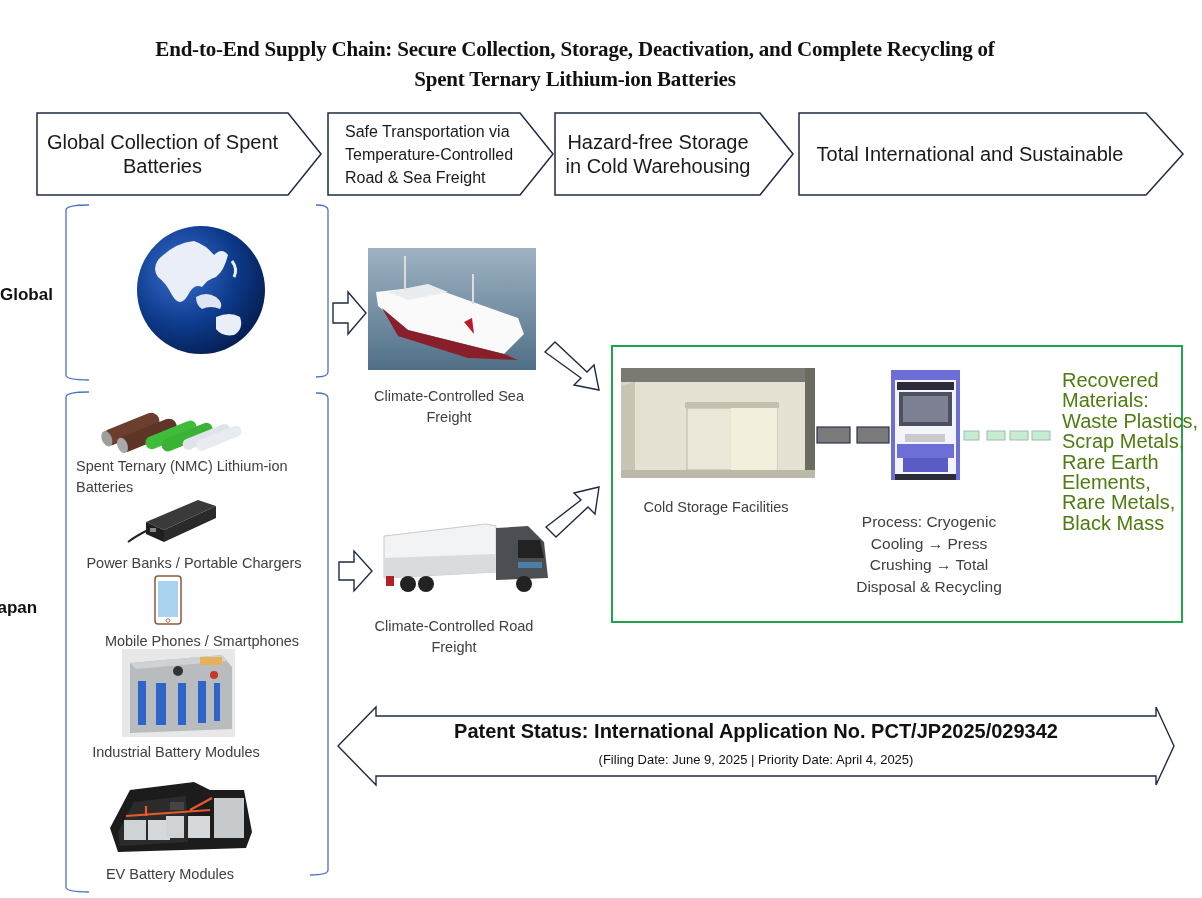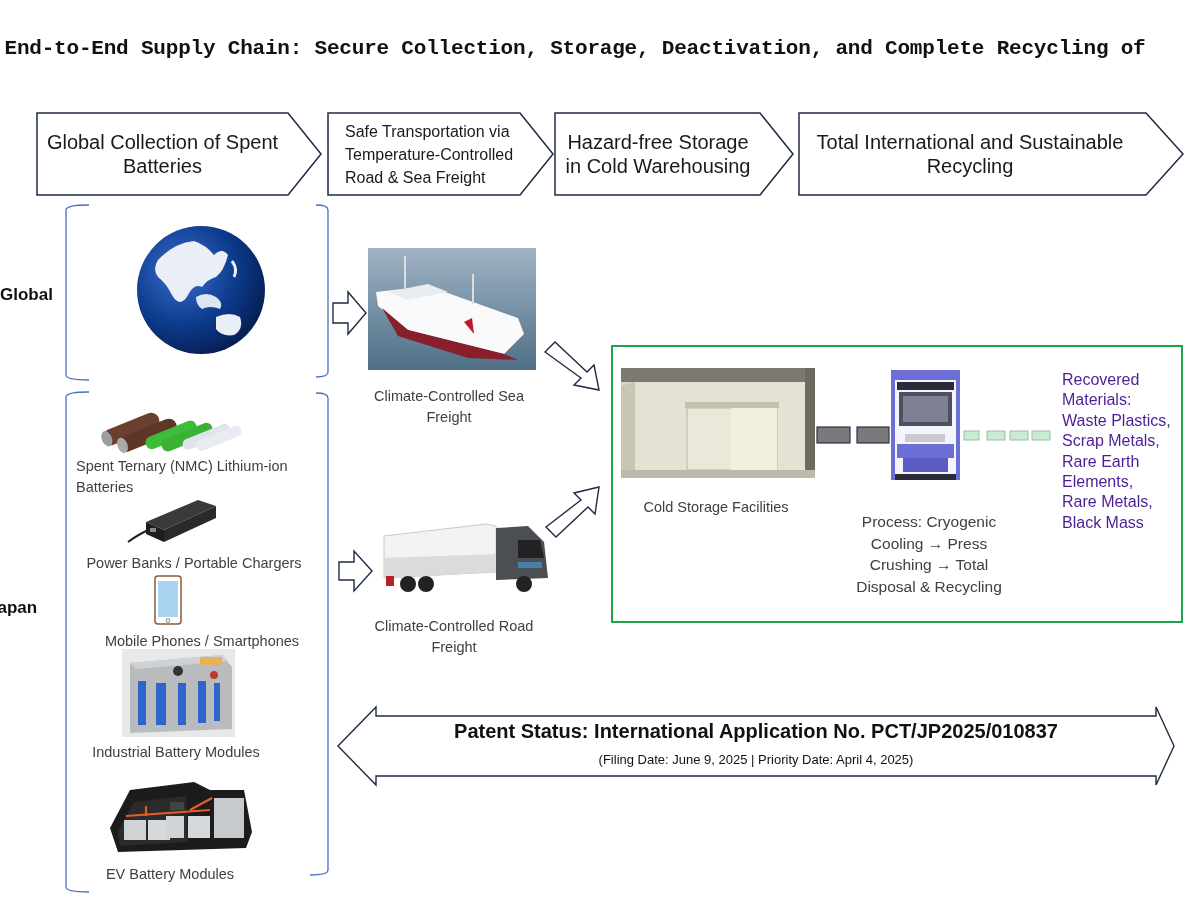--- a/index.html
+++ b/index.html
@@ -1,36 +1,37 @@
 <!DOCTYPE html>
 <html><head>
 <meta charset="utf-8">
 <style>
   html, body { margin:0; padding:0; background:#ffffff; }
   body { width:1202px; height:898px; position:relative; overflow:hidden;
          font-family:"Liberation Sans", "DejaVu Sans", sans-serif; color:#111; }
   .abs { position:absolute; }
   .title { left:0; width:1150px; top:34px; text-align:center; font-weight:bold;
-           font-size:21px; line-height:30px; font-family:Liberation Mono, monospace; letter-spacing:-0.2px; }
+           font-size:21px; line-height:30px; font-family:Liberation Serif, serif; letter-spacing:-0.2px; }
   .title .l1 { display:block; padding-left:0; }
   .chev-text { position:absolute; display:flex; align-items:center; justify-content:center;
                text-align:center; font-size:20px; line-height:24px; color:#1a1a1a; }
   .label { font-size:14.5px; line-height:21px; text-align:center; color:#404040; }
   .side-label { font-weight:bold; font-size:17px; }
   .green-box { left:611px; top:345px; width:572px; height:278px; border:2px solid #1fa64a; box-sizing:border-box; }
   .patent-text { position:absolute; left:338px; width:836px; top:716px; text-align:center; }
   .patent-text .p1 { font-weight:bold; font-size:20px; line-height:30px; }
   .patent-text .p2 { font-size:13px; line-height:28px; }
   svg { position:absolute; overflow:visible; }
 </style>
 </head>
 <body>
 
 <div class="abs title">
   <span class="l1">End-to-End Supply Chain: Secure Collection, Storage, Deactivation, and Complete Recycling of</span>
+  <span class="l1">Spent Ternary Lithium-ion Batteries</span>
 </div>
 
 <svg style="left:0;top:0;" width="1202" height="898">
   <polygon points="37,113 288,113 321,154 288,195 37,195" fill="#fff" stroke="#1f2a44" stroke-width="1.5"></polygon>
   <polygon points="328,113 520,113 553,154 520,195 328,195" fill="#fff" stroke="#1f2a44" stroke-width="1.5"></polygon>
   <polygon points="555,113 760,113 793,154 760,195 555,195" fill="#fff" stroke="#1f2a44" stroke-width="1.5"></polygon>
   <polygon points="799,113 1146,113 1183,154 1146,195 799,195" fill="#fff" stroke="#1f2a44" stroke-width="1.5"></polygon>
 </svg>
 <div class="chev-text" style="left:40px;top:116px;width:245px;height:76px;">
   <div>
@@ -47,21 +48,20 @@
 </div>
 <div class="chev-text" style="left:558px;top:116px;width:200px;height:76px;">
   <div>
       <div>Hazard-free Storage</div>
       <div>in Cold Warehousing</div>
     </div>
 </div>
 <div class="chev-text" style="left:800px;top:116px;width:340px;height:76px;">
   <div>
       <div>Total International and Sustainable</div>
-      <div>Recycling</div>
     </div>
 </div>
 
 <svg style="left:0;top:0;" width="1202" height="898">
   <path d="M89,205 Q66,205 66,210 L66,375 Q66,380 89,380" fill="none" stroke="#4a72c4" stroke-width="1.3"></path>
   <path d="M316,205 Q328,205 328,210 L328,372 Q328,377 316,377" fill="none" stroke="#4a72c4" stroke-width="1.3"></path>
   <path d="M89,392 Q66,392 66,397 L66,887 Q66,892 89,892" fill="none" stroke="#4a72c4" stroke-width="1.3"></path>
   <path d="M316,393 Q328,393 328,398 L328,870 Q328,875 310,875" fill="none" stroke="#4a72c4" stroke-width="1.3"></path>
 </svg>
 
@@ -227,27 +227,27 @@
   <rect x="12" y="88" width="45" height="14" fill="#5a5bc4"></rect>
   <rect x="4" y="104" width="61" height="6" fill="#2b2b3a"></rect>
 </svg>
 <div class="abs label" style="left:832px;top:511px;width:194px;font-size:15.5px;line-height:21.5px;">
   <div>Process: Cryogenic</div>
   <div>Cooling → Press</div>
   <div>Crushing → Total</div>
   <div>Disposal &amp; Recycling</div>
 </div>
 
-<div class="abs" style="left:1062px;top:370px;font-size:16px;line-height:20.4px;color:#4c1d95;">
+<div class="abs" style="left:1062px;top:370px;font-size:20px;line-height:20.4px;color:#4d7c0f;">
   <div>Recovered</div>
   <div>Materials:</div>
   <div>Waste Plastics,</div>
   <div>Scrap Metals,</div>
   <div>Rare Earth</div>
   <div>Elements,</div>
   <div>Rare Metals,</div>
   <div>Black Mass</div>
 </div>
 
 <div class="patent-text">
-  <div class="p1">Patent Status: International Application No. PCT/JP2025/010837</div>
+  <div class="p1">Patent Status: International Application No. PCT/JP2025/029342</div>
   <div class="p2">(Filing Date: June 9, 2025 | Priority Date: April 4, 2025)</div>
 </div>
 
 </body></html>

